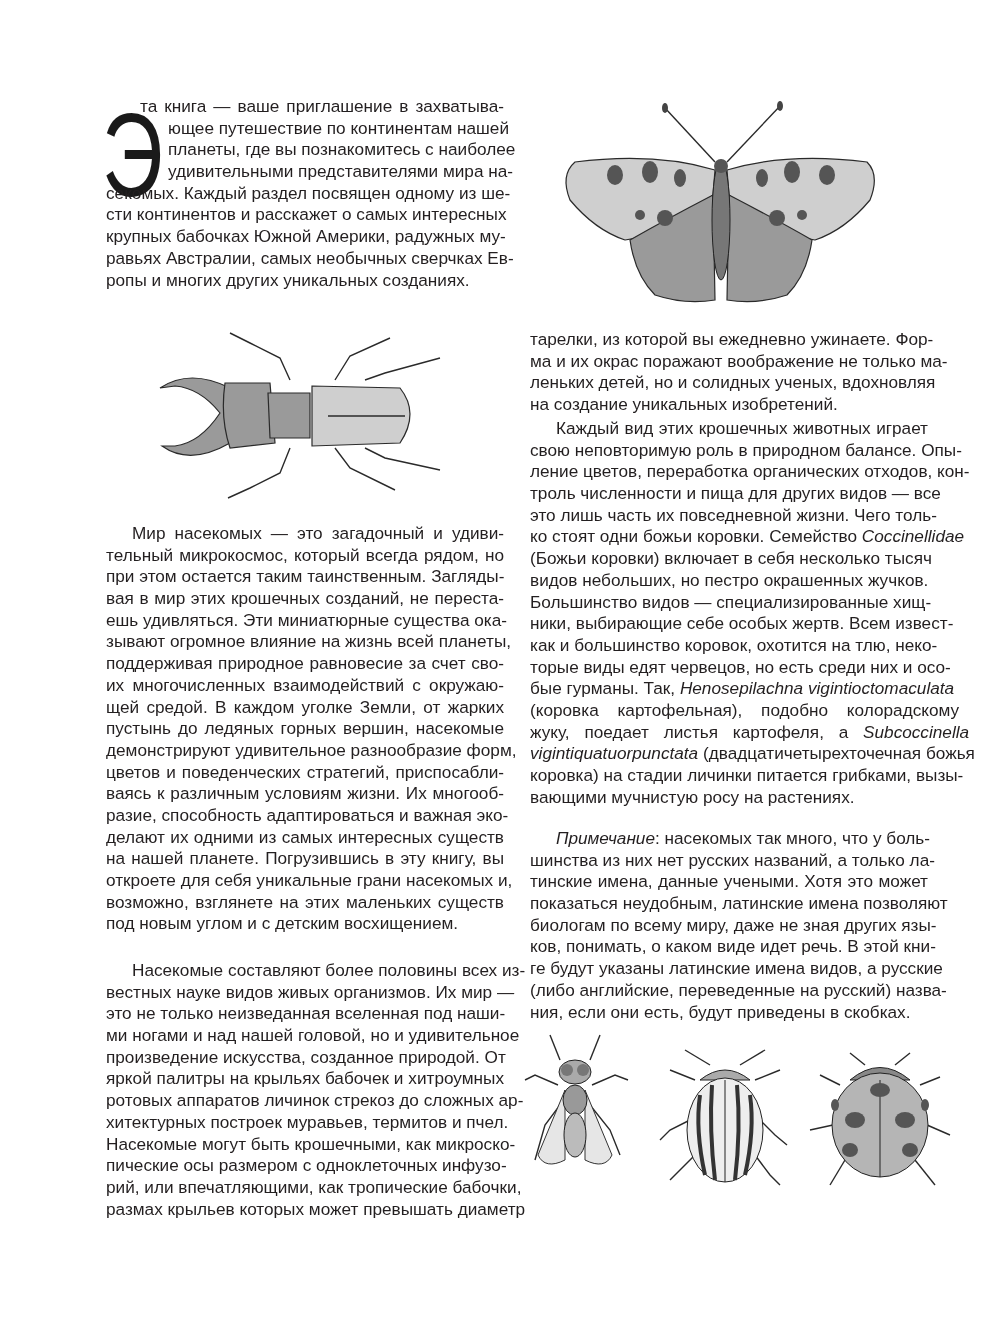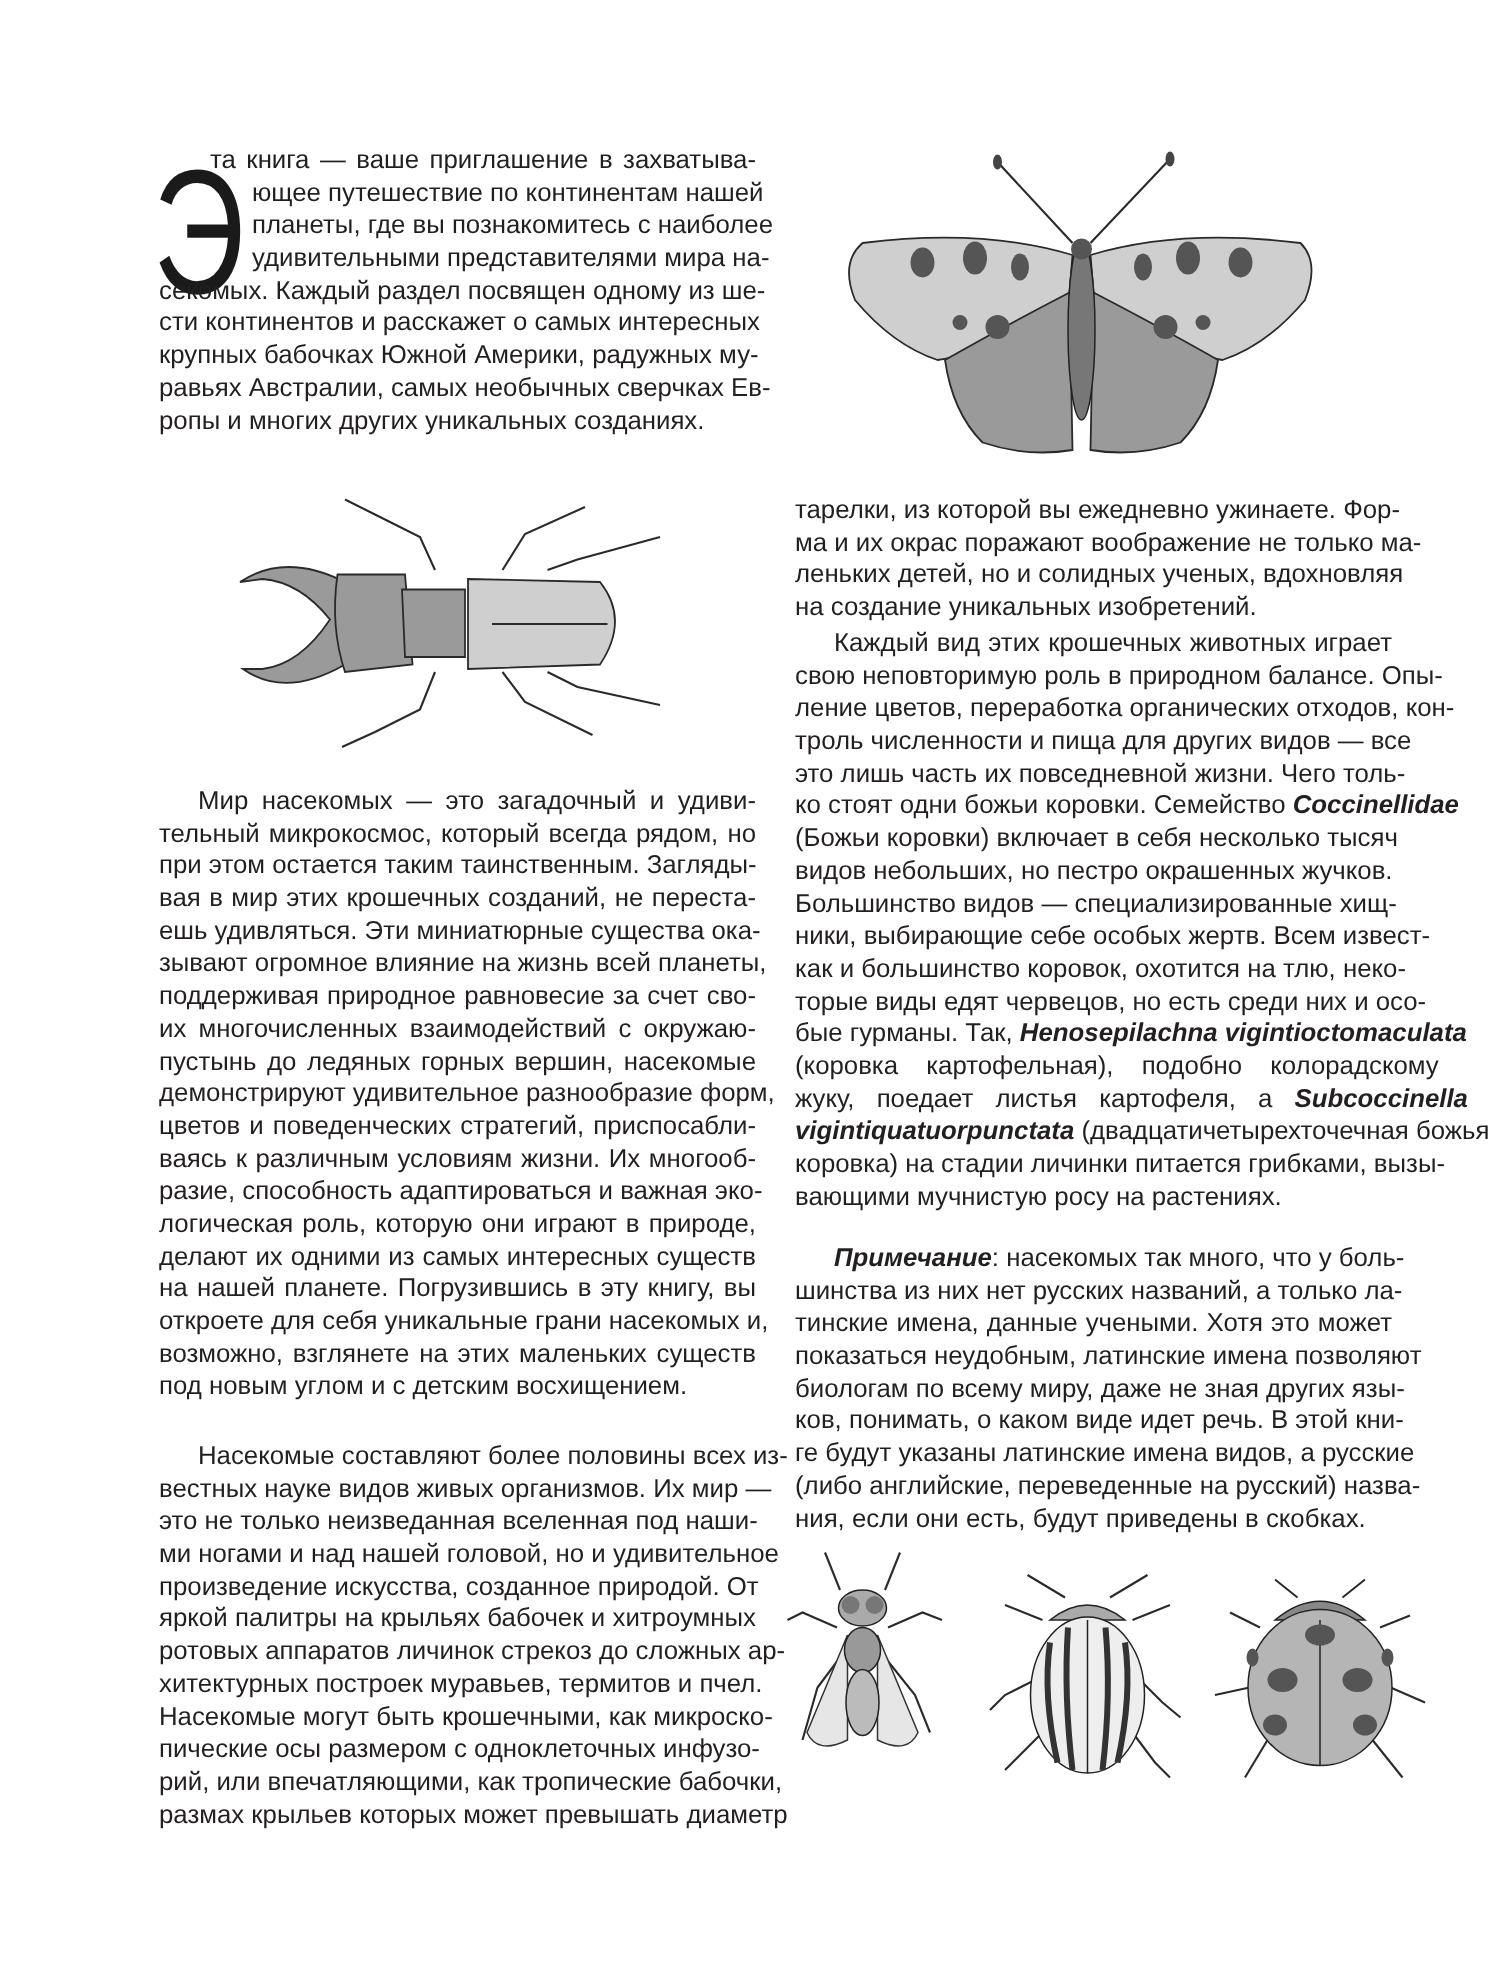--- a/index.html
+++ b/index.html
@@ -8,21 +8,21 @@
   .col { position: absolute; font-size: 17.2px; line-height: 21.7px; }
   .line { display: block; white-space: nowrap; text-align: justify; text-align-last: justify; height: 21.7px; }
   .line.last { text-align-last: left; }
   .indent { padding-left: 26px; }
   .col-left { left: 106px; width: 398px; }
   .col-right { left: 530px; width: 398px; }
   .dropcap { position: absolute; left: 102px; top: 96px; font-size: 118px; line-height: 1;
              font-family: "Liberation Sans", sans-serif; font-stretch: condensed;
              transform: scaleX(0.72); transform-origin: left top; color:#1a1a1a; }
   .intro-wrap .line.short { margin-left: 62px; }
-  i { font-style: italic; font-weight: bold; }
+  i { font-style: italic; }
   .illus { position: absolute; }
   svg .ink { fill: none; stroke: #2a2a2a; stroke-width: 1.4; }
   svg .fillg { fill: #9a9a9a; stroke: #2a2a2a; stroke-width: 1.2; }
   svg .filll { fill: #cfcfcf; stroke: #2a2a2a; stroke-width: 1.2; }
   svg .filld { fill: #555; }
 </style>
 </head>
 <body>
 
 <div class="dropcap">Э</div>
@@ -88,26 +88,26 @@
 
 <div class="col col-left" style="top:523px;">
   <span class="line indent">Мир насекомых — это загадочный и удиви-</span>
   <span class="line">тельный микрокосмос, который всегда рядом, но</span>
   <span class="line">при этом остается таким таинственным. Загляды-</span>
   <span class="line">вая в мир этих крошечных созданий, не переста-</span>
   <span class="line">ешь удивляться. Эти миниатюрные существа ока-</span>
   <span class="line">зывают огромное влияние на жизнь всей планеты,</span>
   <span class="line">поддерживая природное равновесие за счет сво-</span>
   <span class="line">их многочисленных взаимодействий с окружаю-</span>
+  <span class="line">щей средой. В каждом уголке Земли, от жарких</span>
   <span class="line">пустынь до ледяных горных вершин, насекомые</span>
   <span class="line">демонстрируют удивительное разнообразие форм,</span>
   <span class="line">цветов и поведенческих стратегий, приспосабли-</span>
   <span class="line">ваясь к различным условиям жизни. Их многооб-</span>
   <span class="line">разие, способность адаптироваться и важная эко-</span>
-  <span class="line">логическая роль, которую они играют в природе,</span>
   <span class="line">делают их одними из самых интересных существ</span>
   <span class="line">на нашей планете. Погрузившись в эту книгу, вы</span>
   <span class="line">откроете для себя уникальные грани насекомых и,</span>
   <span class="line">возможно, взглянете на этих маленьких существ</span>
   <span class="line last">под новым углом и с детским восхищением.</span>
 </div>
 
 <div class="col col-left" style="top:960px;">
   <span class="line indent">Насекомые составляют более половины всех из-</span>
   <span class="line">вестных науке видов живых организмов. Их мир —</span>

